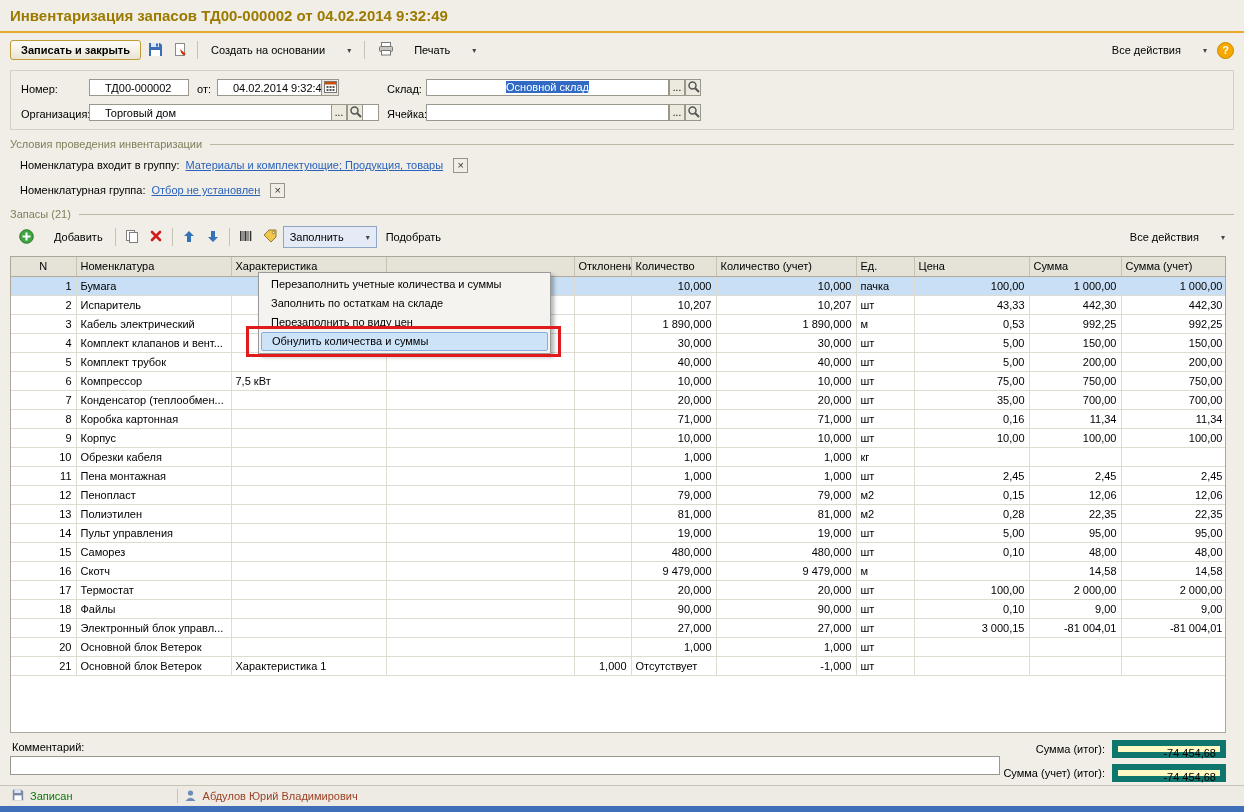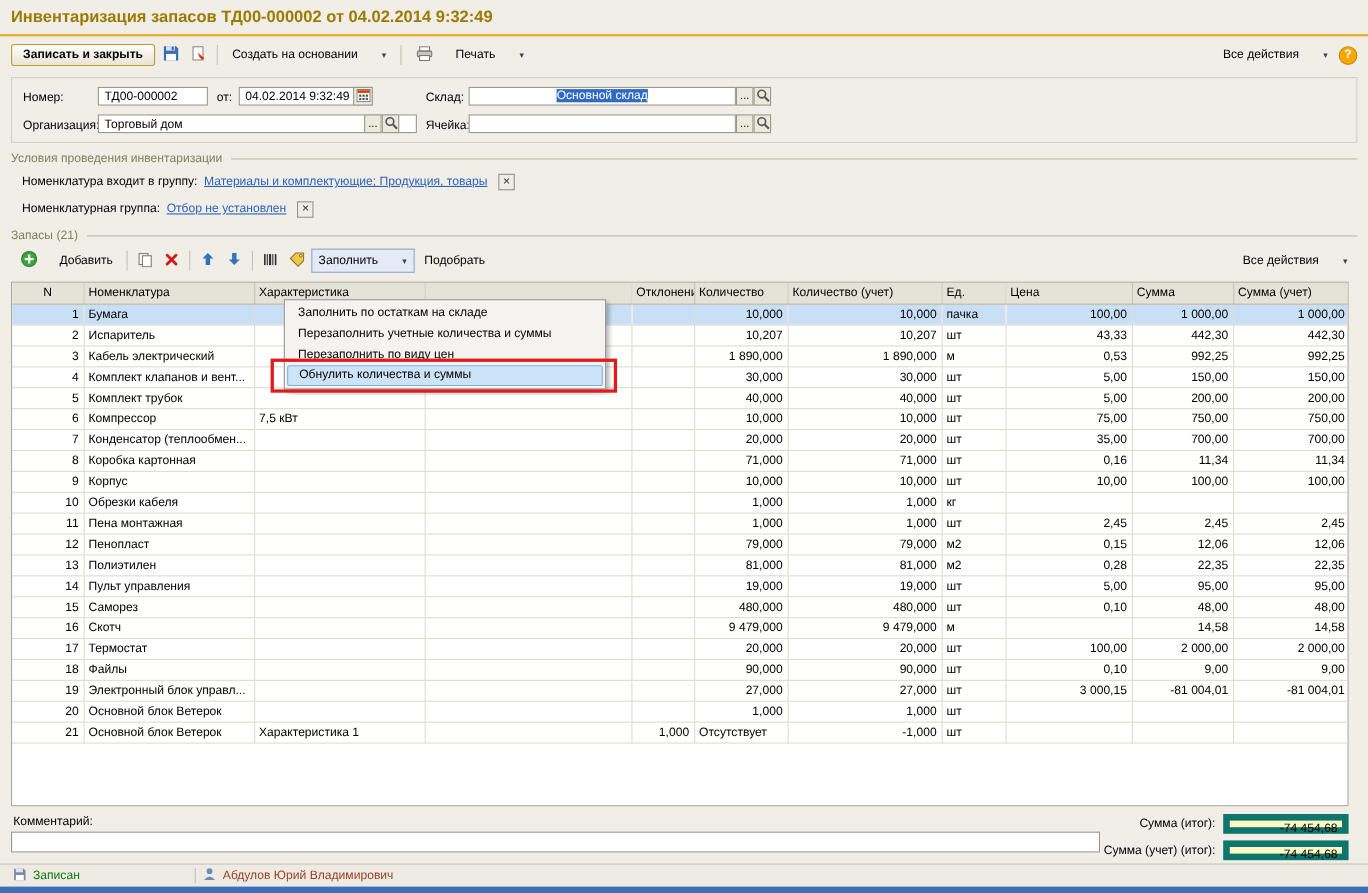--- a/index.html
+++ b/index.html
@@ -14,21 +14,21 @@
   .btn-primary{background:linear-gradient(#fefdf9,#e9e4d4);border:1px solid #c09b38;border-radius:3px;padding:3px 10px;font-weight:bold;}
   .ibtn{background:transparent;border:1px solid transparent;width:22px;height:22px;display:inline-flex;align-items:center;justify-content:center;}
   .tbtn{background:transparent;border:1px solid transparent;height:22px;display:inline-flex;align-items:center;gap:20px;padding:0 6px;white-space:nowrap;}
   .tsep{width:1px;height:18px;background:#c6c3b6;margin:0 3px;}
   .flex-spacer{flex:1;}
   .caret{font-size:8px;color:#444;margin-left:2px;}
   .help{width:17px;height:17px;border-radius:50%;background:#f7a800;color:#fff;font-weight:bold;border:1px solid #c88a00;display:inline-flex;align-items:center;justify-content:center;font-size:11px;padding:0;}
 
   .form-box{position:absolute;top:70px;left:10px;width:1224px;height:60px;border:1px solid #d2cfc3;}
   .f-label{position:absolute;line-height:17px;white-space:nowrap;}
-  .inp{position:absolute;height:17px;border:1px solid #9a978c;background:#fff;padding:0 5px;font:inherit;}
+  .inp{position:absolute;height:17px;border:1px solid #9a978c;background:#fff;padding:0 15px;font:inherit;}
   .fake{line-height:15px;white-space:nowrap;overflow:hidden;text-align:center;}
   .seltext{background:#316ac5;color:#fff;}
   .fbtn{position:absolute;width:16px;height:17px;border:1px solid #9a978c;background:#eceadf;font-size:10px;line-height:1;display:inline-flex;align-items:center;justify-content:center;padding:0;}
 
   .grp-head{position:absolute;left:10px;right:10px;display:flex;align-items:center;color:#80805c;white-space:nowrap;}
   .grp-line{flex:1;height:1px;background:#bbb8a6;margin-left:8px;}
   .cond-row{position:absolute;left:20px;display:flex;align-items:center;height:16px;white-space:nowrap;}
   .cond-row .lbl{margin-right:6px;}
   .link{color:#2a62bc;text-decoration:underline;}
   .xbtn{width:15px;height:15px;border:1px solid #97948a;background:#f0eee4;display:inline-flex;align-items:center;justify-content:center;font-size:11px;color:#333;margin-left:10px;padding:0;}
@@ -548,22 +548,22 @@
           <td class="a-left">шт</td>
           <td class="a-right"></td>
           <td class="a-right"></td>
           <td class="a-right"></td>
         </tr>
       </tbody>
   </table>
 </div>
 
 <div class="ctx-menu" id="fill-menu">
+    <div class="menu-item">Перезаполнить учетные количества и суммы</div>
     <div class="menu-item">Заполнить по остаткам на складе</div>
-    <div class="menu-item">Перезаполнить учетные количества и суммы</div>
     <div class="menu-item">Перезаполнить по виду цен</div>
     <div class="menu-item selected">Обнулить количества и суммы</div>
   </div>
 <div class="red-annotation"></div>
 
 <span class="comment-label">Комментарий:</span>
 <input class="inp comment-input" value="" style="">
 
 <span class="total-label" style="top:743px">Сумма (итог):</span>
 <div class="total-box" style="top:740px">-74 454,68</div>

